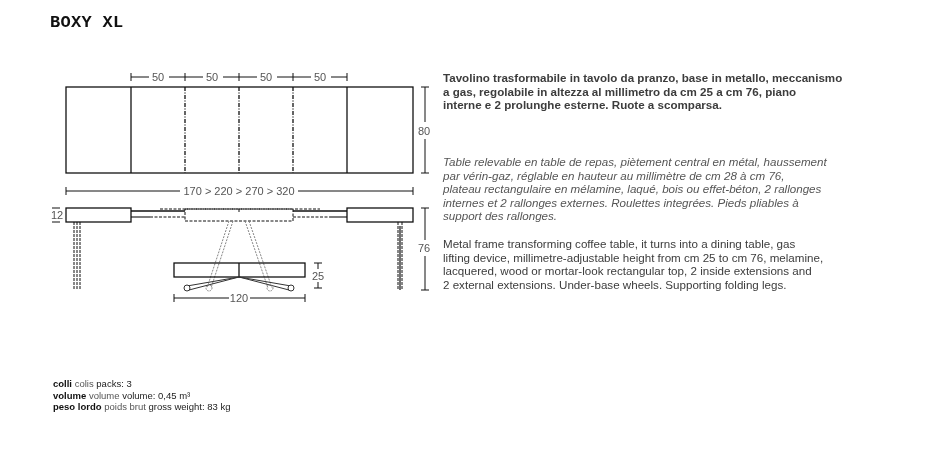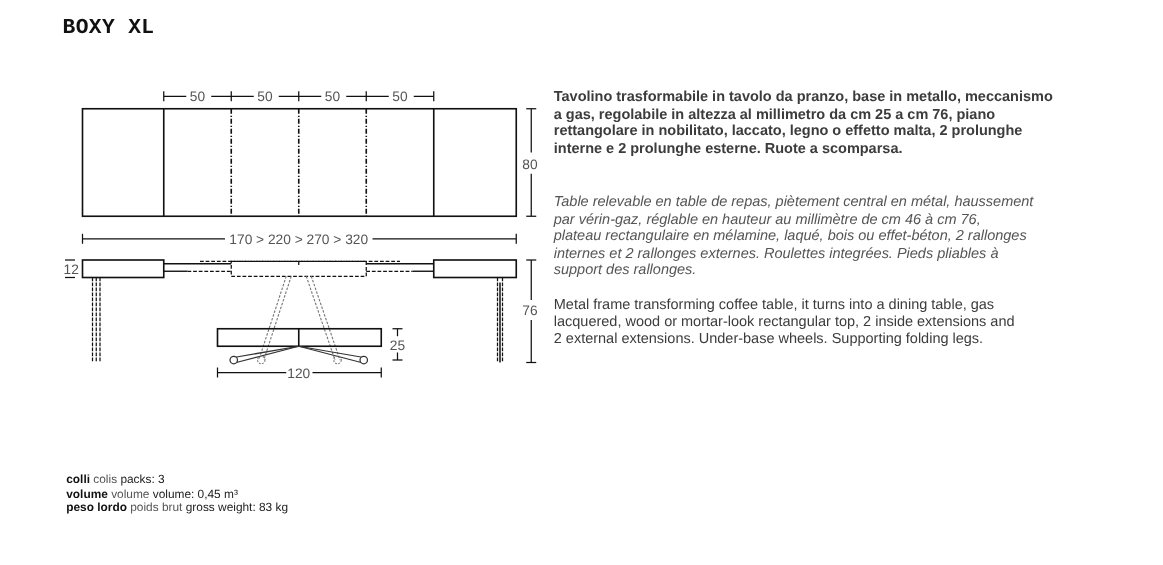--- a/index.html
+++ b/index.html
@@ -150,34 +150,34 @@
     <text x="57" y="219" text-anchor="middle">12</text>
     <text x="424" y="252" text-anchor="middle">76</text>
     <text x="318" y="280" text-anchor="middle">25</text>
     <text x="239" y="302" text-anchor="middle">120</text>
   </g>
 </svg>
 
 <div class="desc desc-it">
   <p>Tavolino trasformabile in tavolo da pranzo, base in metallo, meccanismo</p>
   <p>a gas, regolabile in altezza al millimetro da cm 25 a cm 76, piano</p>
-  <p>rettangolare in nobilitato, laccato, legno o effetto malta, 2 prolunghe</p>
   <p>interne e 2 prolunghe esterne. Ruote a scomparsa.</p>
 </div>
 
 <div class="desc desc-fr">
   <p>Table relevable en table de repas, piètement central en métal, haussement</p>
-  <p>par vérin-gaz, réglable en hauteur au millimètre de cm 46 à cm 76,</p>
+  <p>par vérin-gaz, réglable en hauteur au millimètre de cm 28 à cm 76,</p>
   <p>plateau rectangulaire en mélamine, laqué, bois ou effet-béton, 2 rallonges</p>
   <p>internes et 2 rallonges externes. Roulettes integrées. Pieds pliables à</p>
   <p>support des rallonges.</p>
 </div>
 
 <div class="desc desc-en">
   <p>Metal frame transforming coffee table, it turns into a dining table, gas</p>
+  <p>lifting device, millimetre-adjustable height from cm 25 to cm 76, melamine,</p>
   <p>lacquered, wood or mortar-look rectangular top, 2 inside extensions and</p>
   <p>2 external extensions. Under-base wheels. Supporting folding legs.</p>
 </div>
 
 <div class="specs">
   <div class="row">
     <span class="lbl">colli</span>
     <span class="fr">colis</span>
     <span>packs:</span>
     <span>3</span>

